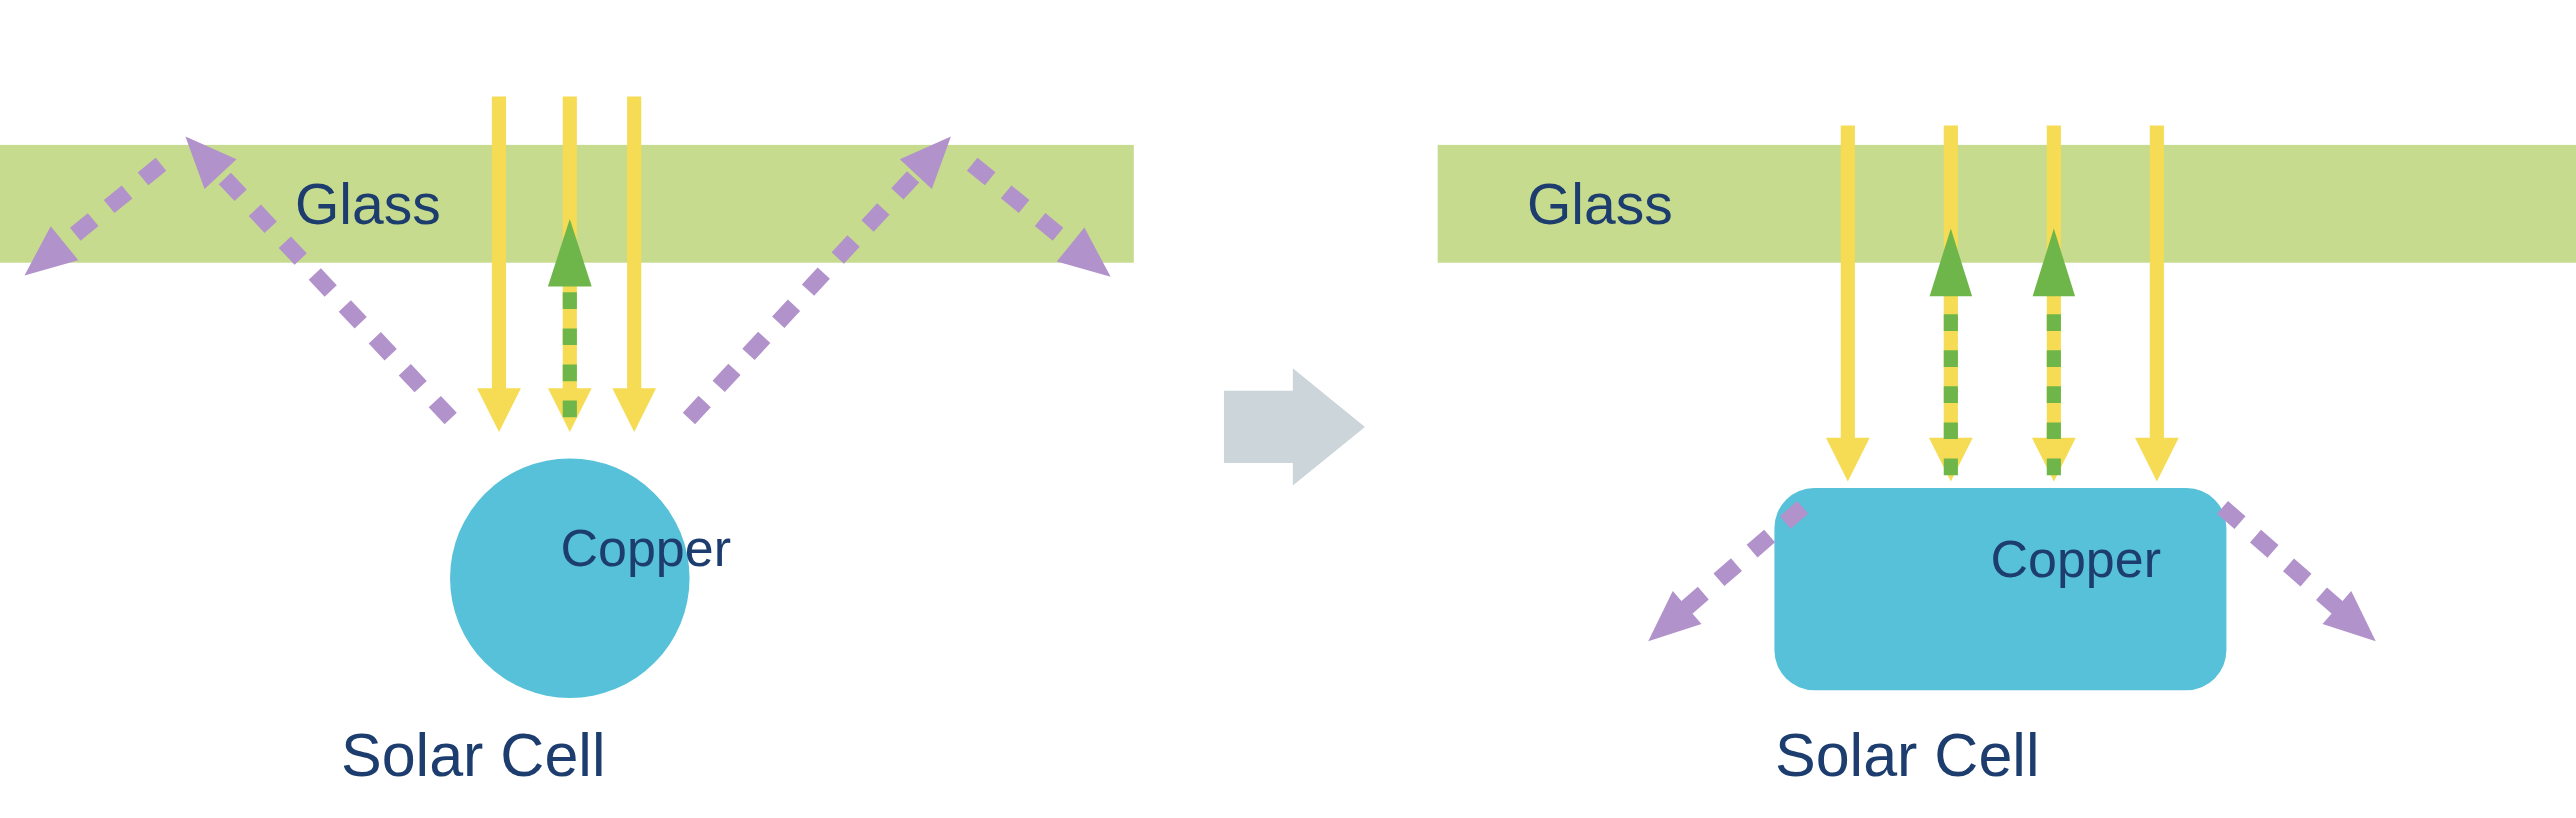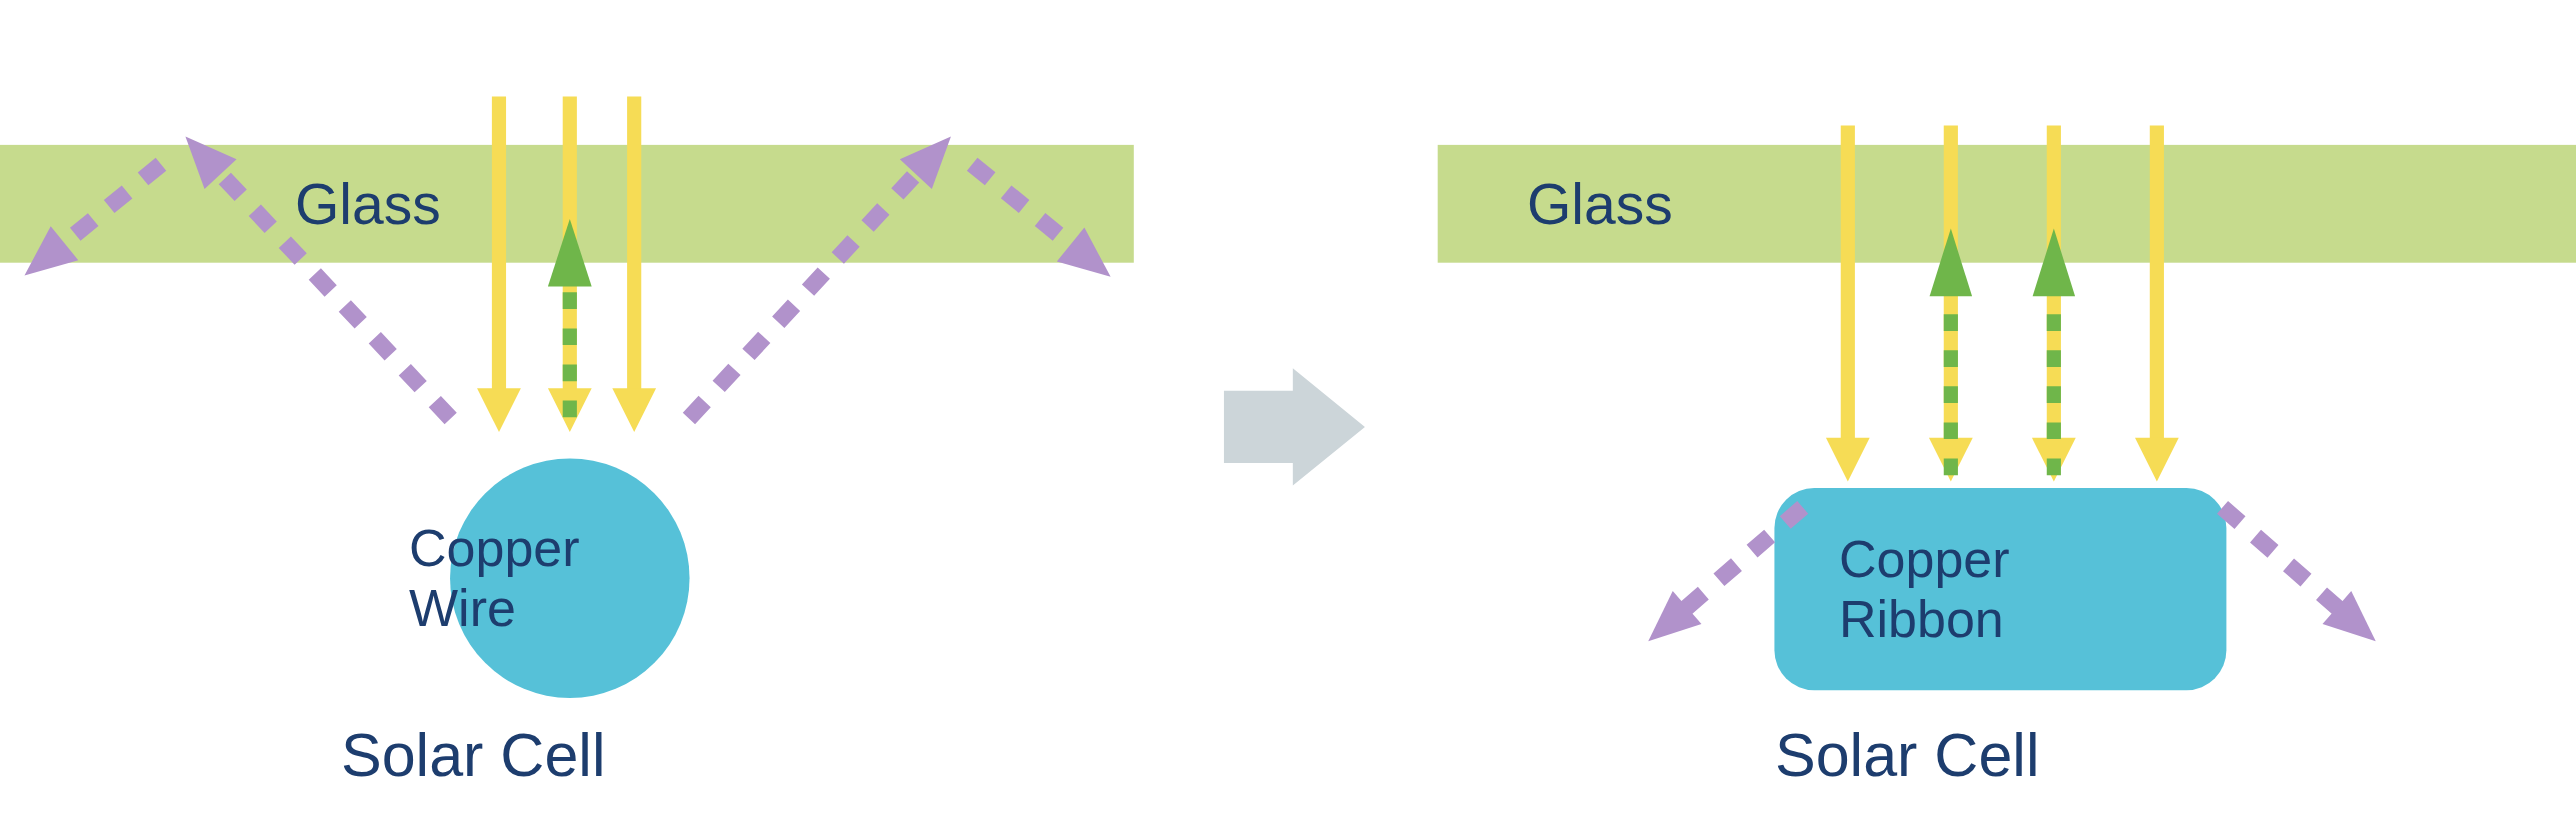--- a/index.html
+++ b/index.html
@@ -19,21 +19,21 @@
     height:813px;
     background:var(--background);
     font-family:"Liberation Sans", sans-serif;
     overflow:hidden;
   }
   .diagram-svg{position:absolute;left:0;top:0;}
   .label{position:absolute;color:var(--navy);}
   .glass-label{font-size:57px;line-height:1.1;}
   .glass-label.left{left:295px;top:173px;}
   .glass-label.right{left:1527px;top:173px;}
-  .conductor-label{font-size:52px;line-height:1.15;text-align:left;width:322px;}
+  .conductor-label{font-size:52px;line-height:1.15;text-align:right;width:322px;}
   .conductor-label.left{left:409px;top:519px;}
   .conductor-label.right{left:1839px;top:530px;}
   .cell-label{font-size:61px;line-height:1.1;text-align:left;width:451px;}
   .cell-label.left{left:341px;top:722px;}
   .cell-label.right{left:1775px;top:722px;}
 
   .glass-rect{fill:var(--glass-green);}
   .yellow-line{stroke:var(--sun-yellow);stroke-width:22;fill:none;}
   .yellow-head{fill:var(--sun-yellow);}
   .green-line{stroke:var(--reflect-green);stroke-width:22;fill:none;stroke-dasharray:26 30;}
@@ -132,27 +132,25 @@
         <line class="purple-line" x1="3452" y1="788" x2="3640" y2="952"></line>
         <polygon class="purple-head" points="0,0 -80,-34 -80,34" transform="translate(3690,996) rotate(41)"></polygon>
       </g>
     </g>
   </svg>
 
   <div class="label glass-label left">Glass</div>
 
   <div class="label conductor-label left">
     <span style="display:block">Copper</span>
-    <span style="display:block">Wire</span>
   </div>
 
   <div class="label cell-label left">Solar Cell</div>
 
   <div class="label glass-label right">Glass</div>
 
   <div class="label conductor-label right">
     <span style="display:block">Copper</span>
-    <span style="display:block">Ribbon</span>
   </div>
 
   <div class="label cell-label right">Solar Cell</div>
 </div>
 
 
 </body></html>

